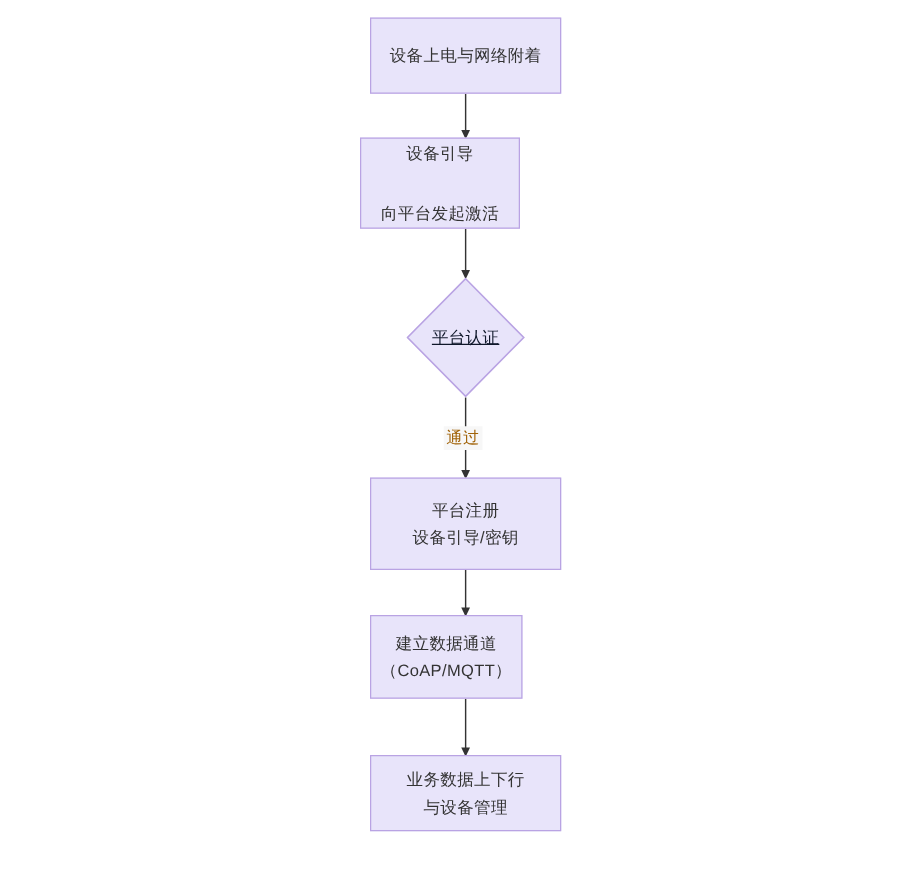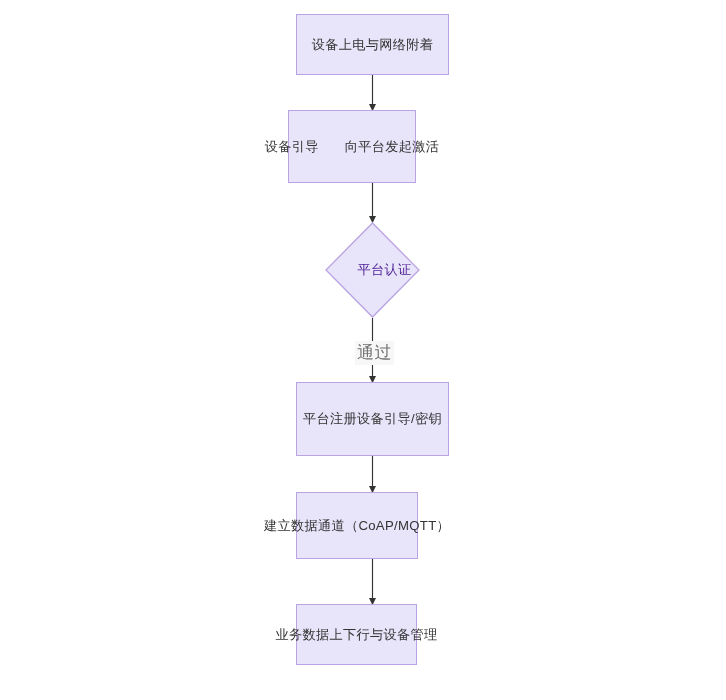--- a/index.html
+++ b/index.html
@@ -14,21 +14,21 @@
     height: 700px;
     background: #ffffff;
     font-family: "Liberation Sans", "DejaVu Sans", sans-serif;
     overflow: hidden;
   }
   
   .node {
     position: absolute;
     box-sizing: border-box;
     display: flex;
-    flex-direction: row;
+    flex-direction: column;
     align-items: center;
     justify-content: center;
     background: #e8e4fa;
     border: 1.3px solid #b9a3e3;
     color: #333333;
     font-size: 13.2px;
     line-height: 1.62;
     letter-spacing: 0.3px;
     text-align: center;
     white-space: nowrap;
@@ -41,47 +41,48 @@
   }
   .diamond-shape {
     position: absolute;
     left: 0;
     top: 0;
     width: 100%;
     height: 100%;
   }
   .diamond-label {
     position: absolute;
-    left: 12px;
+    left: 0;
     top: 0;
     width: 100%;
     height: 100%;
     display: flex;
     align-items: center;
     justify-content: center;
-    color: #4c1d95;
+    color: #0f172a;
     font-size: 13.2px;
     letter-spacing: 0.3px;
     white-space: nowrap;
+    text-decoration: underline;
   }
 
   
   .edge {
     position: absolute;
     left: 0;
     top: 0;
     width: 726px;
     height: 700px;
     pointer-events: none;
   }
   .edge-label {
     position: absolute;
     background: #f7f7f7;
-    color: #737373;
-    font-size: 17px;
+    color: #a16207;
+    font-size: 13px;
     letter-spacing: 0.4px;
     padding: 1px 2px 2px 2px;
     white-space: nowrap;
     line-height: 1.25;
   }
 </style>
 </head>
 <body>
 
 <div id="canvas">
@@ -125,18 +126,18 @@
   <div class="node" style="left:296px; top:382px; width:153px; height:74px;">
     <span class="line1">平台注册</span>
     <span class="line2">设备引导/密钥</span>
   </div>
 
   <div class="node" style="left:296px; top:492px; width:122px; height:67px;">
     <span class="line1">建立数据通道</span>
     <span class="line2">（CoAP/MQTT）</span>
   </div>
 
-  <div class="node" style="left:296px; top:604px; width:121px; height:61px;">
+  <div class="node" style="left:296px; top:604px; width:153px; height:61px;">
     <span class="line1">业务数据上下行</span>
     <span class="line2">与设备管理</span>
   </div>
 
 </div>
 
 </body></html>

